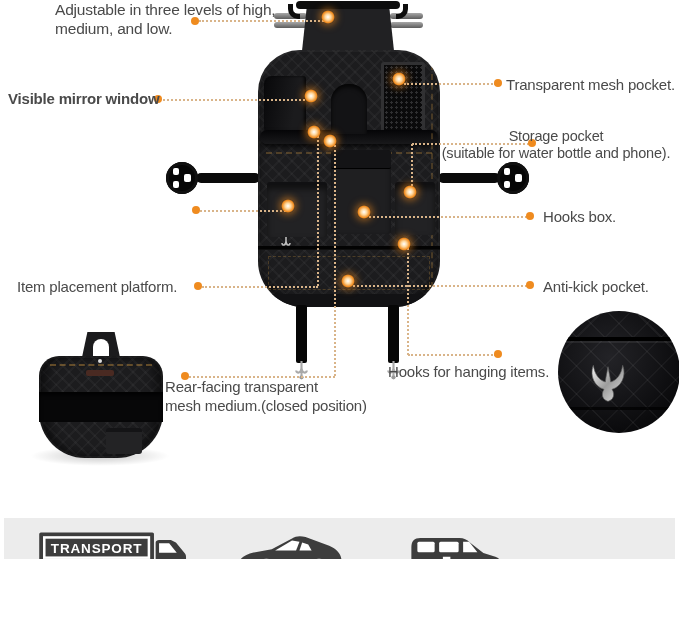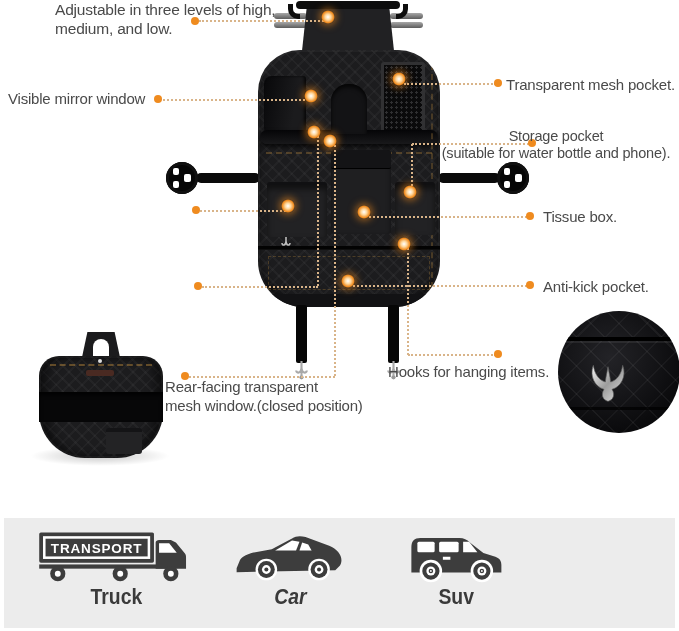--- a/index.html
+++ b/index.html
@@ -7,21 +7,21 @@
     --leader-line:#d9b489;
     --product-black:#1c1c1e;
     --banner-bg:#3c3c3c;
     --banner-text:#f5f5f5;
     --panel-bg:#ececec;
     --icon-color:#3d3d3d;
     --label-text:#4a4a4a;
     --vehicle-label:#3a3a3a;
   }
   html,body{margin:0;padding:0;background:#fff;}
-  .stage{position:relative;width:679px;height:631px;background:#fff;overflow:hidden;
+  .stage{position:relative;width:679px;height:559px;background:#fff;overflow:hidden;
          font-family:"Liberation Sans",sans-serif;}
   .abs{position:absolute;}
 
   
   .ann{position:absolute;font-size:15px;line-height:18.5px;color:var(--label-text);
        white-space:pre-line;z-index:10;letter-spacing:-0.2px;}
   .ann.center{text-align:center;}
 
   
   .lh{position:absolute;height:0;border-top:2px dotted var(--leader-line);z-index:8;}
@@ -254,29 +254,30 @@
   <div class="glow" style="left:403px;top:185px;"></div>
   <div class="glow" style="left:281px;top:199px;"></div>
   <div class="glow" style="left:357px;top:205px;"></div>
   <div class="glow" style="left:307px;top:125px;"></div>
   <div class="glow" style="left:341px;top:274px;"></div>
   <div class="glow" style="left:397px;top:237px;"></div>
   <div class="glow" style="left:323px;top:134px;"></div>
 
   <div class="ann" style="left:55px;top:1px;width:240px;font-size:15.5px;">Adjustable in three levels of high,
 medium, and low.</div>
-  <div class="ann" style="left:8px;top:90px;">Visible mirror window</div>
+  <div class="ann" style="left:8px;top:90px;font-weight:bold;">Visible mirror window</div>
   <div class="ann" style="left:506px;top:76px;">Transparent mesh pocket.</div>
   <div class="ann center" style="left:430px;top:128px;width:252px;font-size:14.5px;line-height:16.5px;">Storage pocket
 (suitable for water bottle and phone).</div>
-  <div class="ann" style="left:543px;top:208px;">Tissue box.</div>
+  <div class="ann" style="left:543px;top:208px;">Hooks box.</div>
+  <div class="ann" style="left:17px;top:278px;">Item placement platform.</div>
   <div class="ann" style="left:388px;top:363px;">Hooks for hanging items.</div>
   <div class="ann" style="left:543px;top:278px;">Anti-kick pocket.</div>
   <div class="ann" style="left:165px;top:378px;">Rear-facing transparent
-mesh window.(closed position)</div>
+mesh medium.(closed position)</div>
 
 
   <div class="panel"></div>
 
   <div class="veh" style="left:20px;top:529px;width:192px;">
     <svg viewBox="0 0 190 64" width="186" height="54">
       <g fill="var(--icon-color)">
         <rect x="4" y="4" width="136" height="36" rx="2"></rect>
         <rect x="4" y="42" width="150" height="5"></rect>
         <path d="M142 16 c0-2 2-3 4-3 h14 l6 3 10 12 c2 2 2 4 2 6 v13 h-36 z"></path>

